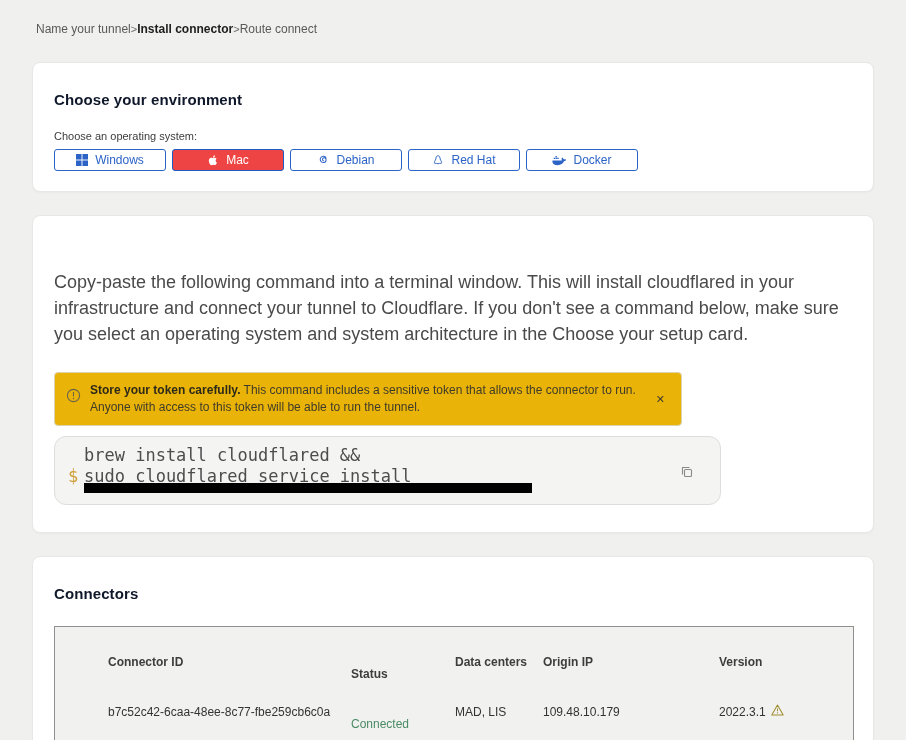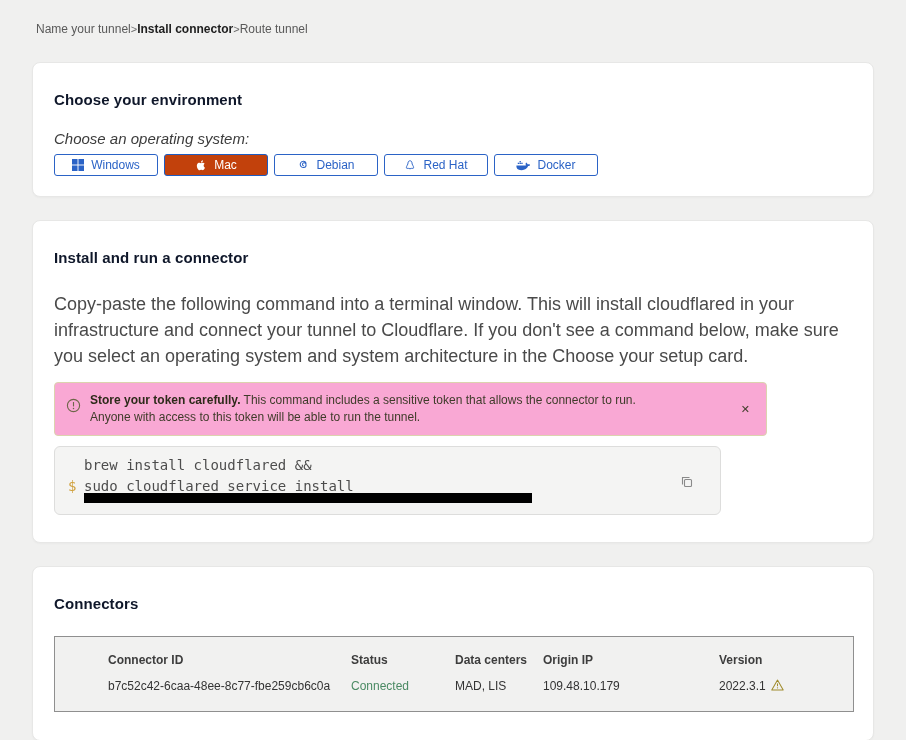--- a/index.html
+++ b/index.html
@@ -30,51 +30,51 @@
   }
   .card h2 {
     font-size:15px;
     color:#0f172a;
     font-weight:bold;
     letter-spacing:.1px;
   }
 
   
   #env-card { margin-top:26px; padding:28px 21px 20px 21px; }
-  .os-label { margin-top:22px; font-size:15px; color:#3c3c3c;font-style:italic; }
+  .os-label { margin-top:22px; font-size:11px; color:#3c3c3c; }
   .os-row { margin-top:7px; display:flex; gap:6px; }
   .os-btn {
-    width:104px; height:22px;
+    width:112px; height:22px;
     display:flex; align-items:center; justify-content:center; gap:7px;
     background:#ffffff;
     border:1px solid #2b63c6;
     border-radius:3px;
     color:#2b63c6;
     font-size:12px;
     font-family:"Liberation Sans", sans-serif;
     cursor:pointer;
     padding:0;
   }
-  .os-btn.selected { background:#c2410c; border-color:#1d5cc2; color:#ffffff; }
+  .os-btn.selected { background:#ef4444; border-color:#1d5cc2; color:#ffffff; }
   .os-btn .ic { display:flex; align-items:center; }
   .os-btn svg { display:block; }
 
   
   #install-card { margin-top:23px; padding:28px 21px 27px 21px; }
   #install-card p.desc {
     margin-top:25px;
     font-size:18px;
     line-height:1.45;
     color:#4a4a4a;
     max-width:795px;
   }
   .warn-banner {
-    margin-top:13px;
-    width:713px;
-    background:#f9a8d4;
+    margin-top:25px;
+    width:628px;
+    background:#eab308;
     border:1px solid #dbd3ae;
     border-radius:4px;
     padding:9px 12px 9px 11px;
     display:flex;
     align-items:flex-start;
   }
   .warn-banner .w-icon { margin-top:6px; flex:0 0 auto; }
   .warn-banner .w-text {
     margin-left:9px;
     font-size:12px;
@@ -88,24 +88,24 @@
     background:none; border:none;
     font-size:11px; color:#44402e;
     cursor:pointer; padding:2px 4px;
     font-family:"Liberation Sans", sans-serif;
   }
   .code-block {
     margin-top:10px;
     width:667px;
     background:#f4f4f3;
     border:1px solid #dddddc;
-    border-radius:6px;
+    border-radius:12px;
     padding:13px 14px 11px 13px;
     font-family:"DejaVu Sans Mono", monospace;
-    font-size:14px;
+    font-size:17px;
     color:#4d4d4d;
     position:relative;
   }
   .code-line { display:flex; line-height:11px; }
   .code-line .gutter { width:16px; flex:0 0 auto; color:#d0a13e; }
   .code-line.first { margin-bottom:10px; }
   .token-line { display:flex; align-items:center; margin-top:1px; }
   .redbar { background:#000; height:10px; display:inline-block; }
   .redbar.bar1 { width:563px; margin-left:2px; }
   .redbar.bar2 { width:448px; margin-top:1px; margin-left:16px; display:block; }
@@ -121,35 +121,35 @@
     width:800px;
     background:#f1f1f0;
     border:1px solid #8f8f8f;
     padding:16px 10px 17px 53px;
     font-size:12px;
   }
   .t-row { display:flex; align-items:center; }
   .t-row.head { font-weight:bold; color:#3d3d3d; }
   .t-row.data { margin-top:12px; color:#333; }
   .col-id { width:243px; }
-  .col-status { width:104px; }
+  .col-status { width:104px;margin-top:24px; }
   .col-dc { width:88px; }
   .col-ip { width:176px; }
   .col-ver { flex:1; display:flex; align-items:center; gap:5px; }
   .status-connected { color:#4a8a63; }
 </style>
 </head>
 <body>
 
 <nav class="breadcrumb">
   <span class="crumb">Name your tunnel</span>
   <span class="sep">&gt;</span>
   <span class="crumb active">Install connector</span>
   <span class="sep">&gt;</span>
-  <span class="crumb">Route tunnel</span>
+  <span class="crumb">Route connect</span>
 </nav>
 
 <section class="card" id="env-card">
   <h2>Choose your environment</h2>
   <div class="os-label">Choose an operating system:</div>
   <div class="os-row">
 
     <button class="os-btn">
       <span class="ic">
         <svg width="12" height="12" viewBox="0 0 13 13" fill="currentColor">
@@ -199,21 +199,20 @@
             <rect x="4" y="0.9" width="1.6" height="1.5"></rect>
           </svg>
       </span>
       <span>Docker</span>
     </button>
 
   </div>
 </section>
 
 <section class="card" id="install-card">
-  <h2>Install and run a connector</h2>
   <p class="desc">Copy-paste the following command into a terminal window. This will install cloudflared in your infrastructure and connect your tunnel to Cloudflare. If you don't see a command below, make sure you select an operating system and system architecture in the Choose your setup card.</p>
 
   <div class="warn-banner">
     <span class="w-icon">
       <svg width="15" height="15" viewBox="0 0 16 16" fill="none" stroke="#6e6649" stroke-width="1.2">
           <circle cx="8" cy="8" r="6.5"></circle>
           <line x1="8" y1="4.3" x2="8" y2="9"></line>
           <circle cx="8" cy="11.3" r="0.8" fill="#6e6649" stroke="none"></circle>
         </svg>
     </span>

